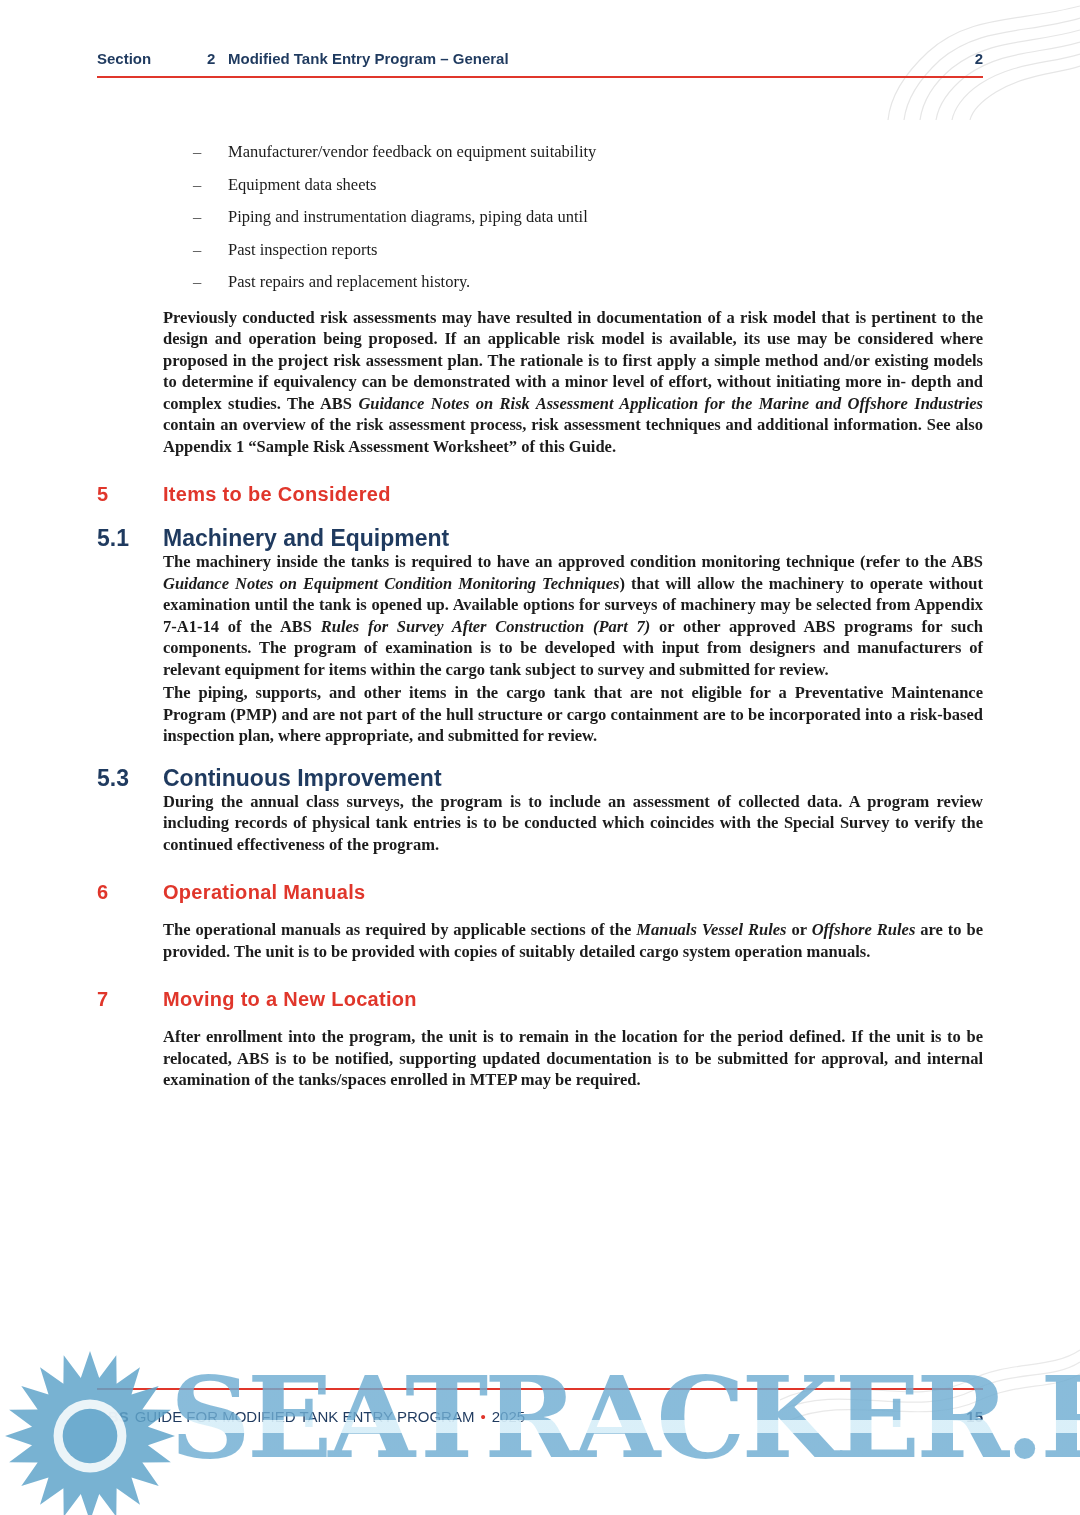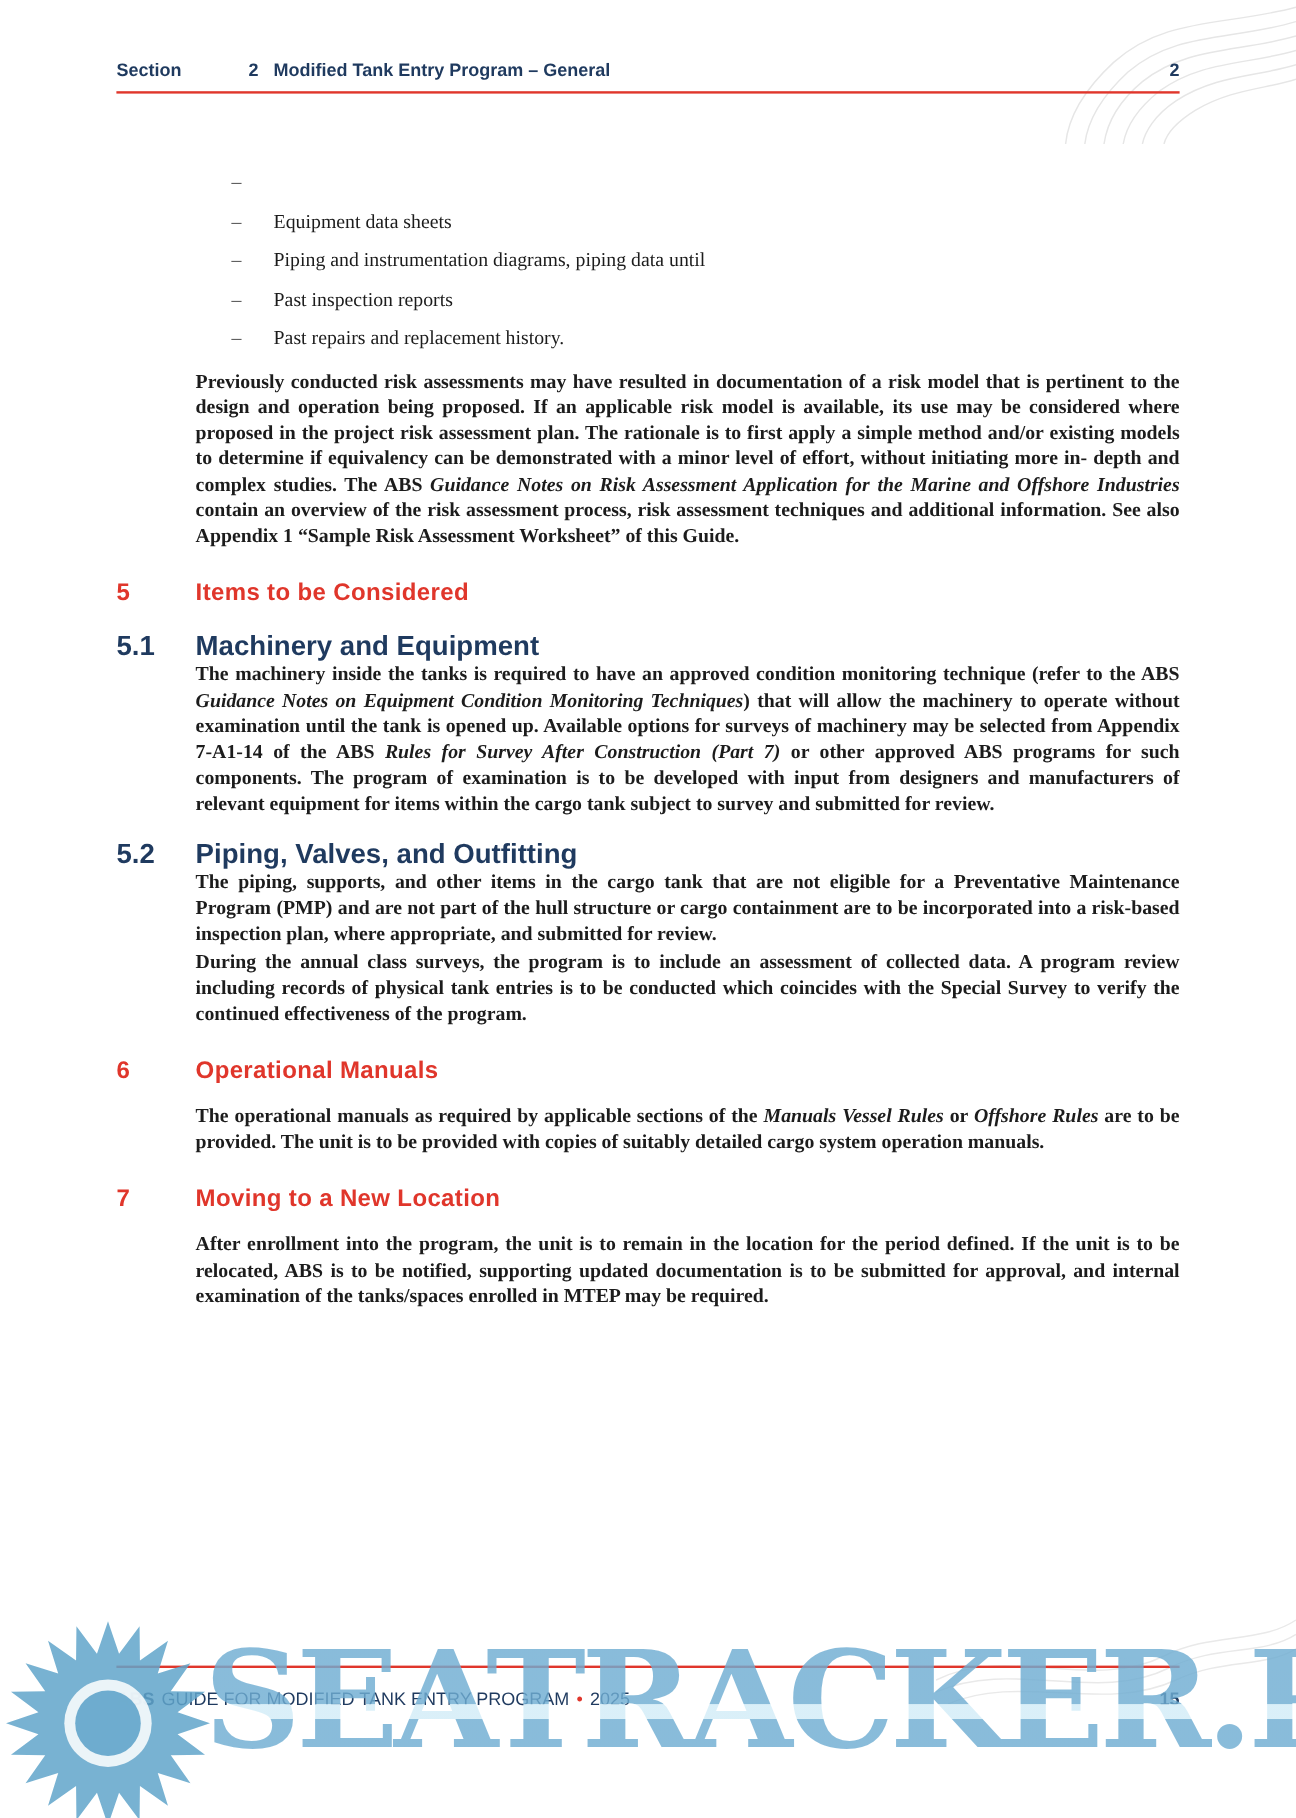--- a/index.html
+++ b/index.html
@@ -118,20 +118,21 @@
     </div>
     <span>2</span>
   </header>
   <div class="header-rule"></div>
 
   <main class="content">
 
     <ul class="dash-list">
       <li class="dash-item">
         <span class="dash">–</span>
+        <span class="dash-text">Manufacturer/vendor feedback on equipment suitability</span>
       </li>
       <li class="dash-item">
         <span class="dash">–</span>
         <span class="dash-text">Equipment data sheets</span>
       </li>
       <li class="dash-item">
         <span class="dash">–</span>
         <span class="dash-text">Piping and instrumentation diagrams, piping data until</span>
       </li>
       <li class="dash-item">
@@ -154,28 +155,28 @@
 
       <section>
         <h3 class="subsec-head">
           <span class="sec-num">5.1</span>
           <span>Machinery and Equipment</span>
         </h3>
         <p class="para mt-sm"><span>The machinery inside the tanks is required to have an approved condition monitoring technique (refer to the ABS </span><i>Guidance Notes on Equipment Condition Monitoring Techniques</i><span>) that will allow the machinery to operate without examination until the tank is opened up. Available options for surveys of machinery may be selected from Appendix 7-A1-14 of the ABS </span><i>Rules for Survey After Construction (Part 7)</i><span> or other approved ABS programs for such components. The program of examination is to be developed with input from designers and manufacturers of relevant equipment for items within the cargo tank subject to survey and submitted for review.</span></p>
       </section>
 
       <section>
-        <h3 class="subsec-head">
-          <span class="sec-num">5.2</span>
-          <span>Piping, Valves, and Outfitting</span>
-        </h3>
         <p class="para mt-sm"><span>The piping, supports, and other items in the cargo tank that are not eligible for a Preventative Maintenance Program (PMP) and are not part of the hull structure or cargo containment are to be incorporated into a risk-based inspection plan, where appropriate, and submitted for review.</span></p>
       </section>
 
       <section>
+        <h3 class="subsec-head">
+          <span class="sec-num">5.3</span>
+          <span>Continuous Improvement</span>
+        </h3>
         <p class="para mt-sm"><span>During the annual class surveys, the program is to include an assessment of collected data. A program review including records of physical tank entries is to be conducted which coincides with the Special Survey to verify the continued effectiveness of the program.</span></p>
       </section>
     </section>
 
     <section>
       <h2 class="sec-head">
         <span class="sec-num">6</span>
         <span class="sec-title">Operational Manuals</span>
       </h2>
       <p class="para mt-md"><span>The operational manuals as required by applicable sections of the </span><i>Manuals Vessel Rules</i><span> or </span><i>Offshore Rules</i><span> are to be provided. The unit is to be provided with copies of suitably detailed cargo system operation manuals.</span></p>

